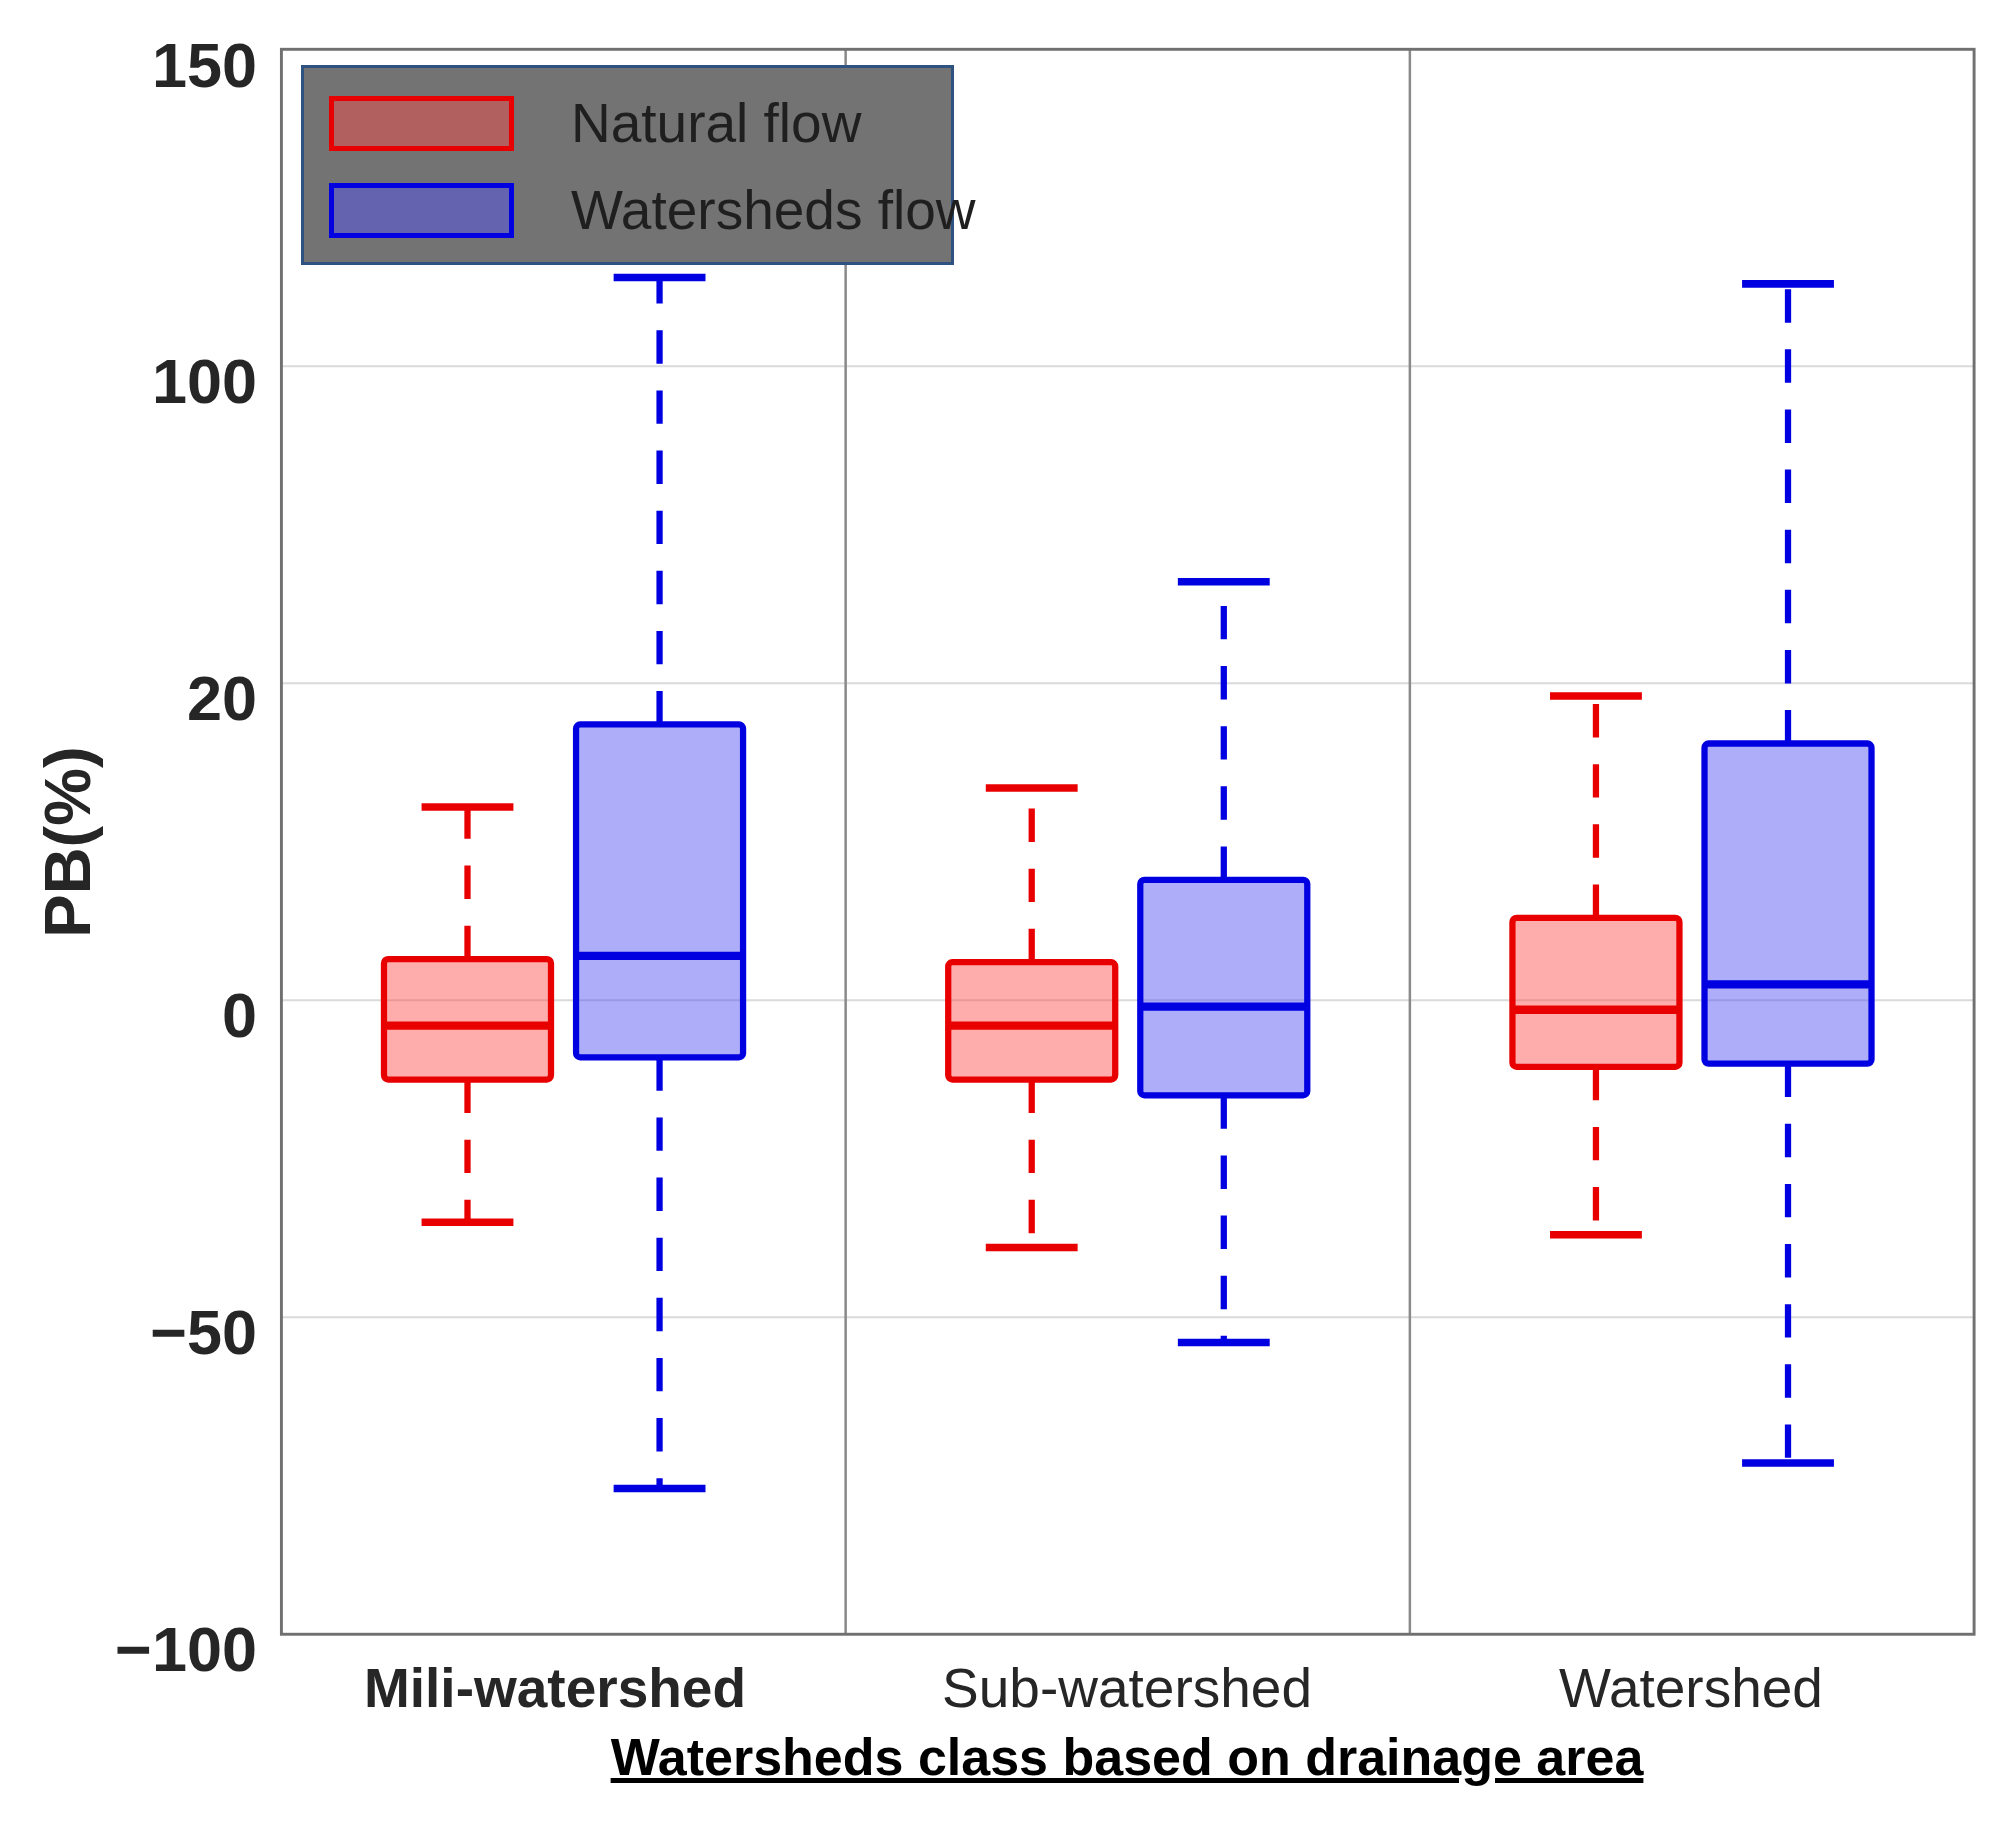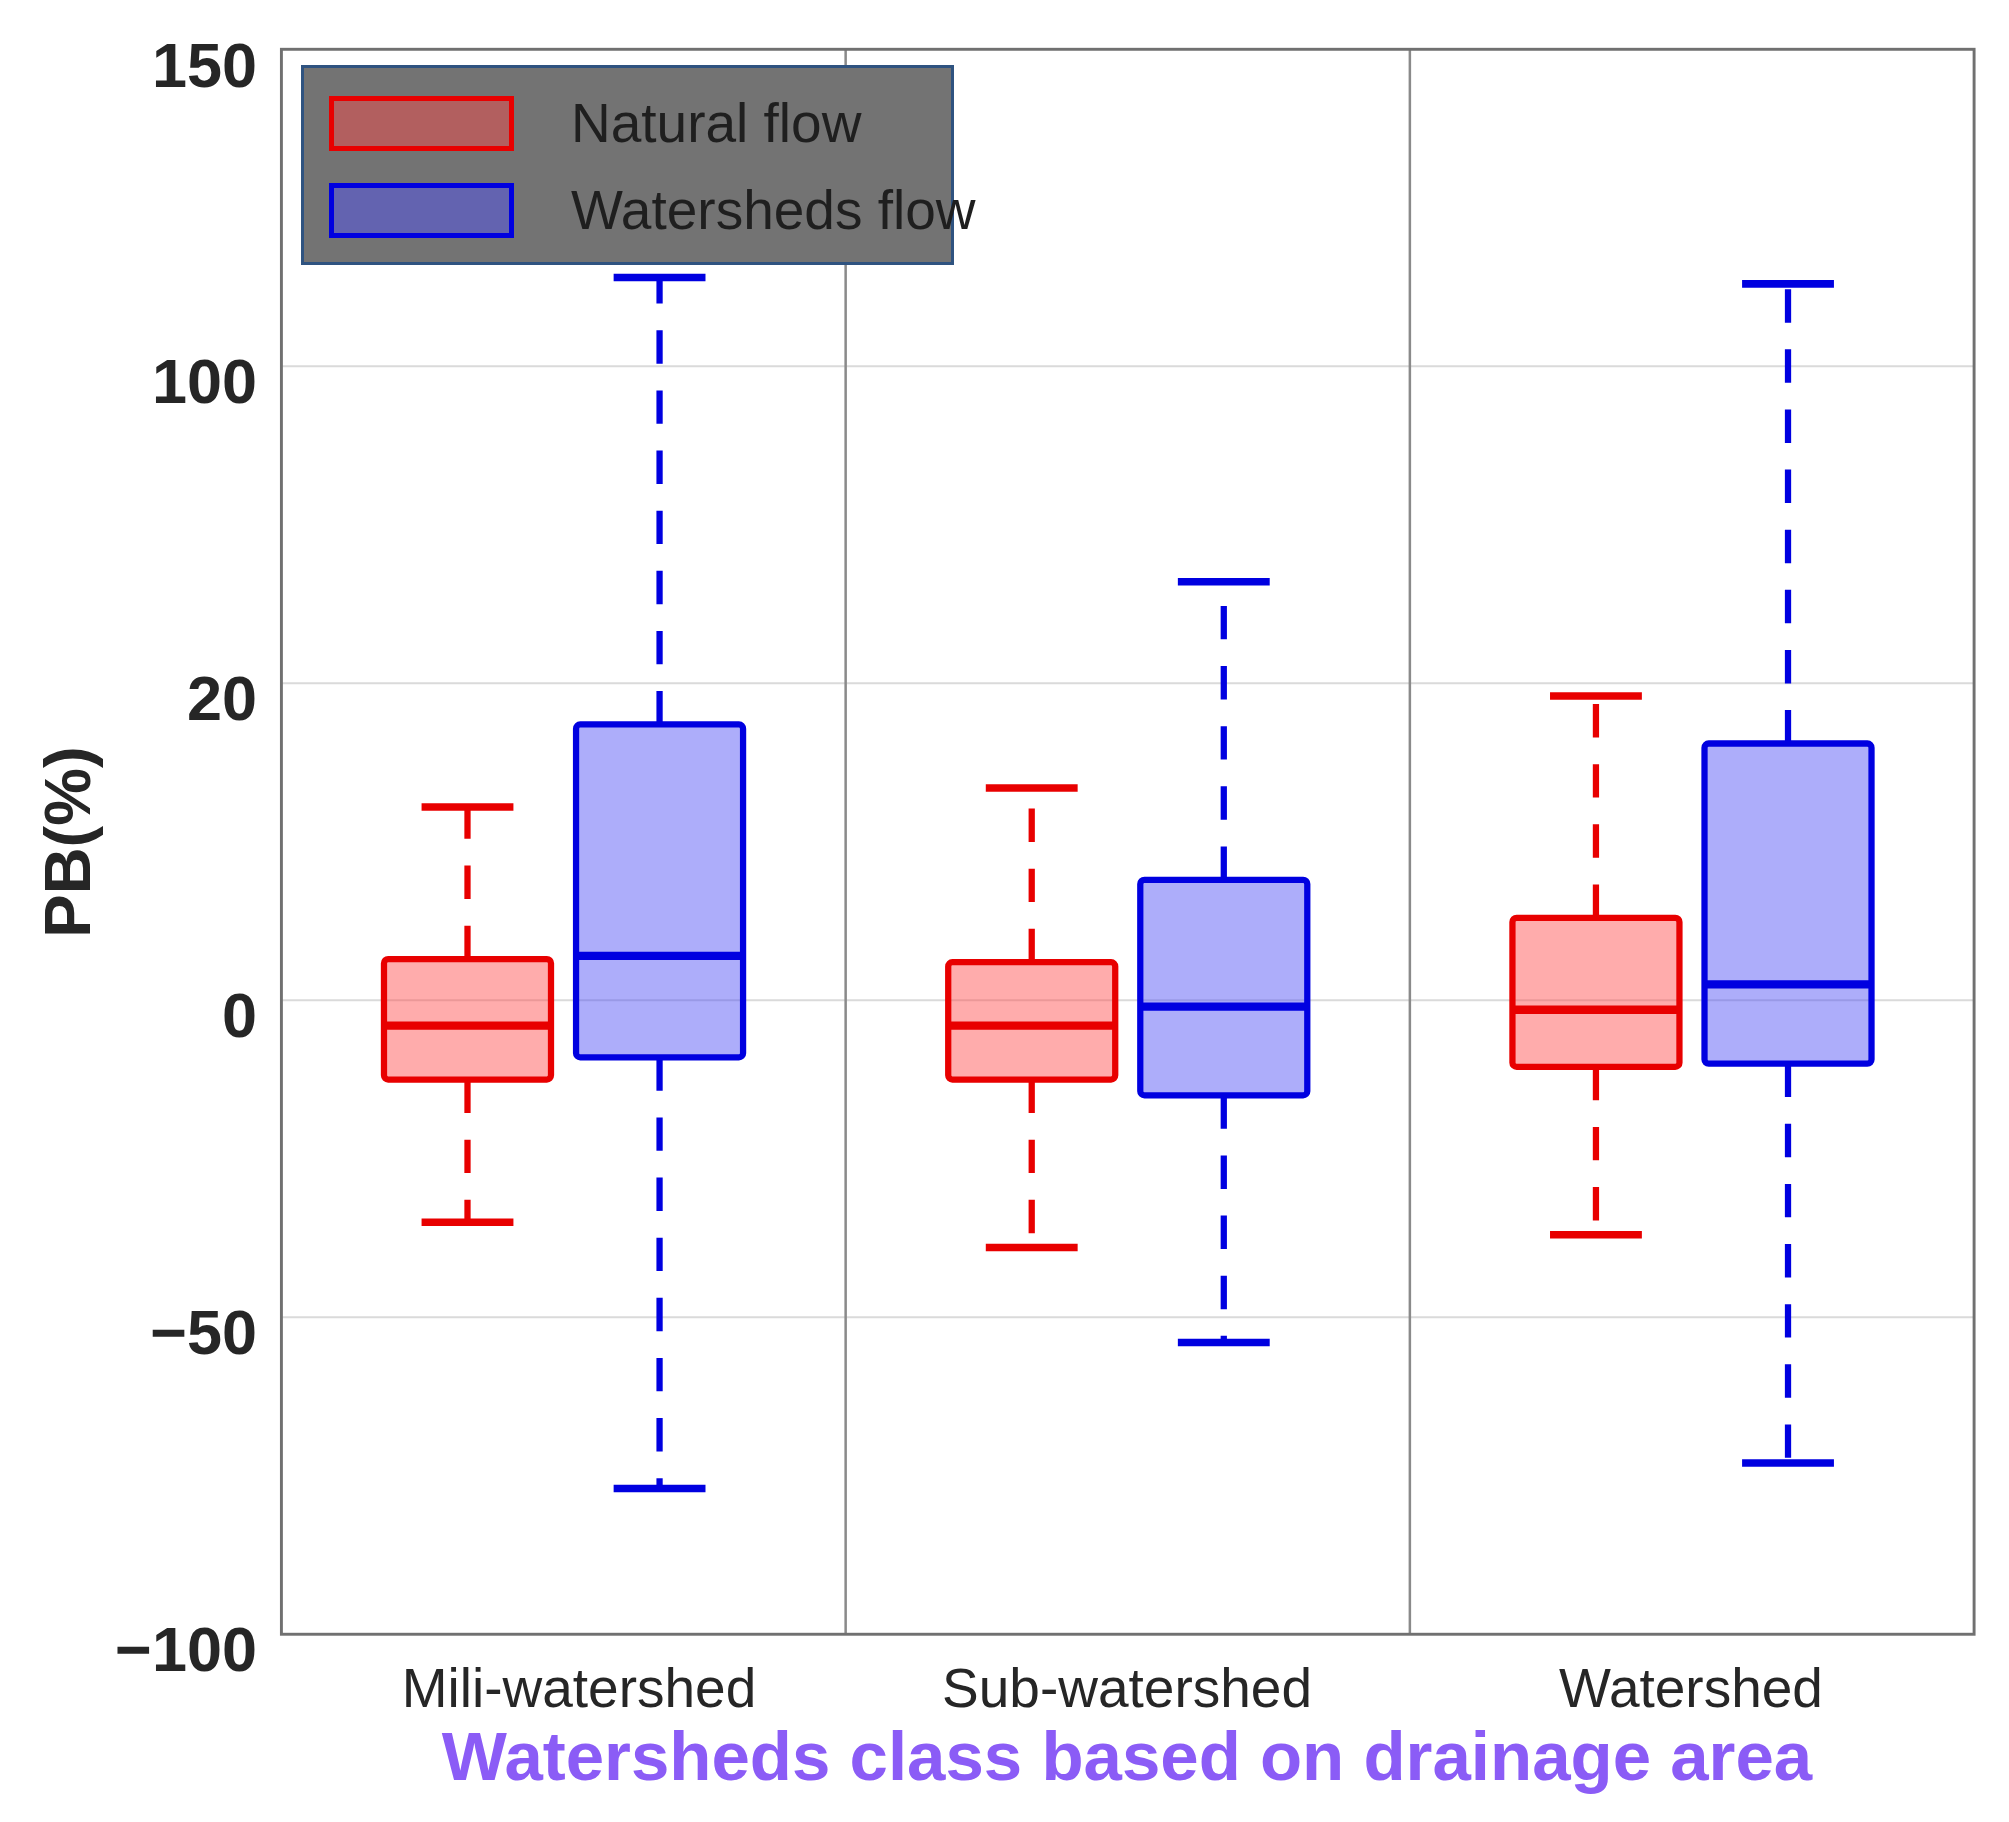--- a/index.html
+++ b/index.html
@@ -44,25 +44,26 @@
     height: 62px;
     line-height: 62px;
     top: 1657px;
   }
   .xlabel {
     position: absolute;
     left: 281px;
     width: 1692px;
     top: 1710px;
     text-align: center;
-    font-size: 69px;
+    font-size: 52px;
     font-weight: 700;
-    color: #8b5cf6;
+    color: #000000;
     height: 94px;
     line-height: 94px;
+    text-decoration: underline;
   }
   .ylabel {
     position: absolute;
     left: 67px;
     top: 842px;
     width: 501px;
     height: 83px;
     line-height: 83px;
     text-align: center;
     font-size: 65px;
@@ -160,21 +161,21 @@
 
   <div id="yticks">
       <div class="ytick" style="top: 12.5px;">150</div>
       <div class="ytick" style="top: 329px;">100</div>
       <div class="ytick" style="top: 646px;">20</div>
       <div class="ytick" style="top: 963px;">0</div>
       <div class="ytick" style="top: 1280px;">−50</div>
       <div class="ytick" style="top: 1597px;">−100</div>
     </div>
   <div id="xticks">
-      <div class="xtick" style="left: 312px;">Mili-watershed</div>
+      <div class="xtick" style="left: 288px; font-weight: bold;">Mili-watershed</div>
       <div class="xtick" style="left: 860px;">Sub-watershed</div>
       <div class="xtick" style="left: 1424px;">Watershed</div>
     </div>
 
   <div class="xlabel axis-text">Watersheds class based on drainage area</div>
 
   <div class="legend" style="border-color: rgb(47, 83, 128);">
     <div class="legend-row row-0">
       <span class="legend-swatch" id="swatch-0" style="background: rgba(255, 70, 70, 0.45); border: 5.8px solid rgb(232, 0, 0);"></span>
       <span class="legend-label">Natural flow</span>

